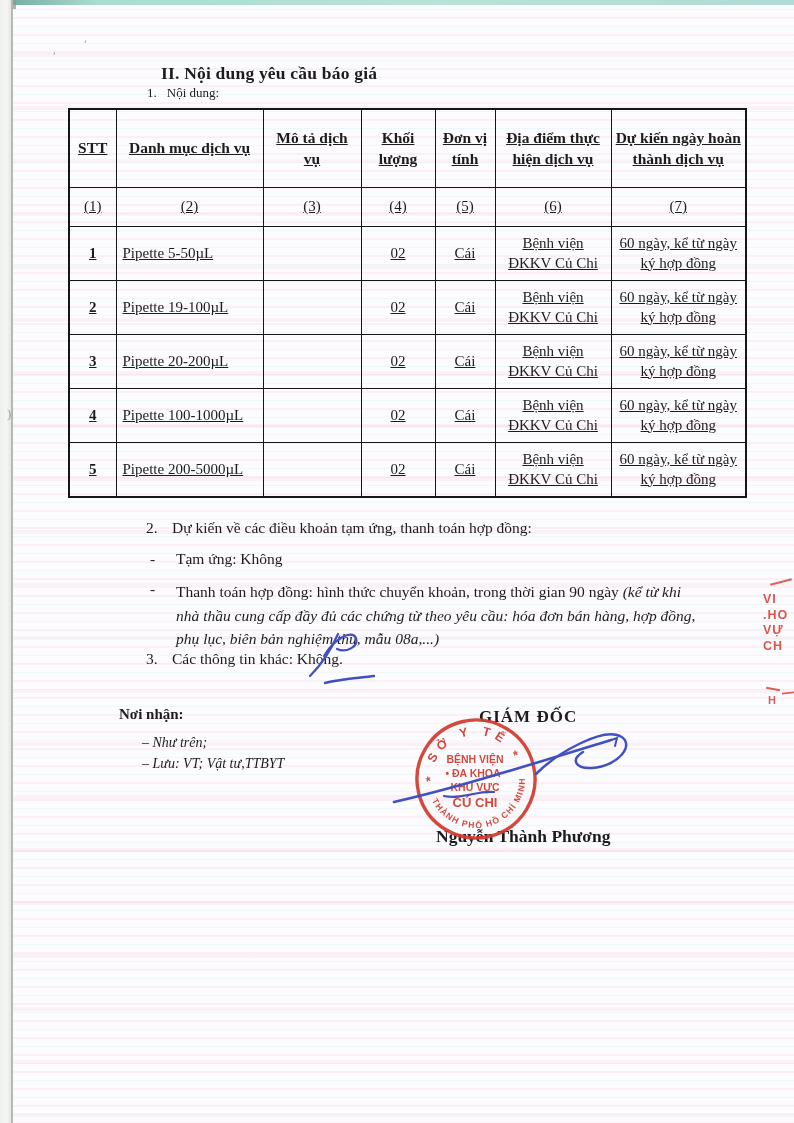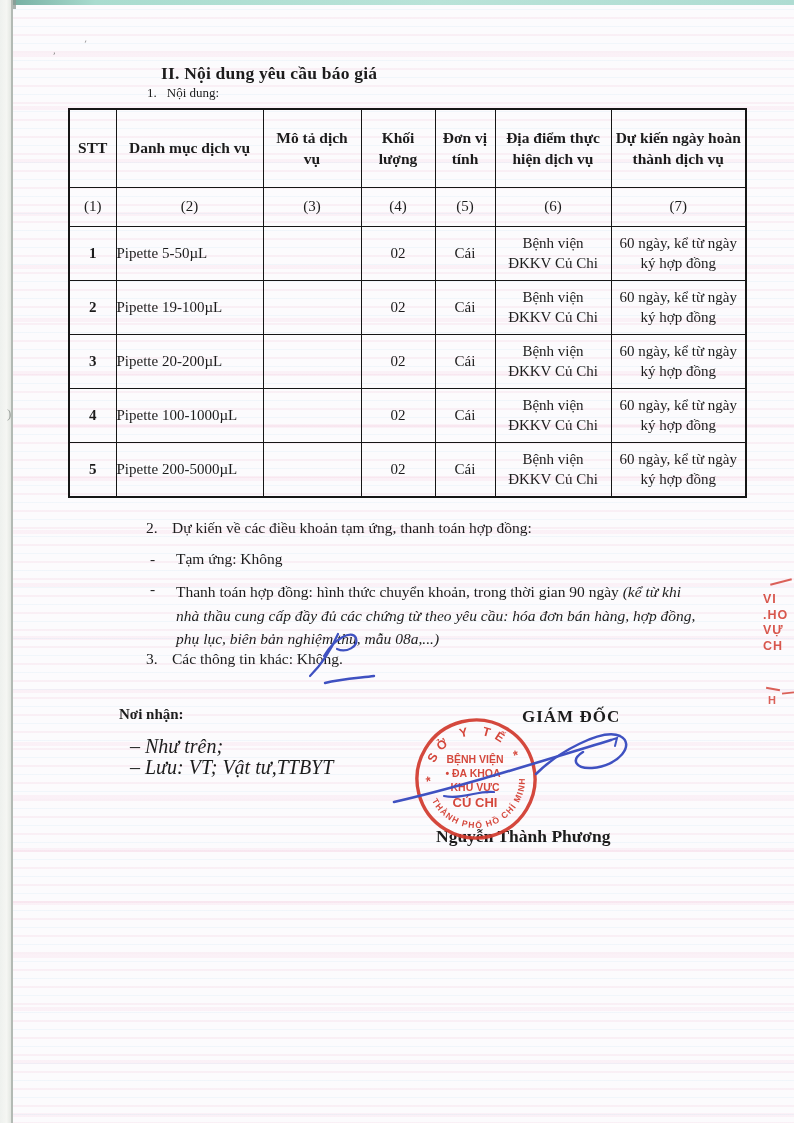--- a/index.html
+++ b/index.html
@@ -47,35 +47,35 @@
   table.svc{
     position:absolute;left:68px;top:108px;width:677px;
     border-collapse:collapse;table-layout:fixed;
     font-size:15px;
   }
   table.svc th,table.svc td{
     border:1px solid #161616;
     text-align:center;vertical-align:middle;
     padding:2px 4px;line-height:1.32;
   }
-  table.svc{border:2px solid #161616;}
+  table.svc{border:2px solid #161616;text-decoration:underline;}
   table.svc thead tr.hdr th{height:73px;font-size:15.5px;font-weight:bold;}
   table.svc thead tr.idx td{height:34px;}
   table.svc tbody td{height:49px;}
   table.svc tbody td.c-stt{font-weight:bold;}
-  table.svc tbody td.c-name{text-align:left;padding-left:0;}
+  table.svc tbody td.c-name{text-align:left;padding-left:6px;}
 
   .term-line{position:absolute;font-size:15.5px;display:flex;}
   .term-line .marker{width:26px;flex:0 0 26px;}
   .term-para{line-height:23.5px;width:532px;}
   .term-para i{font-family:"Liberation Serif","DejaVu Serif",serif;}
 
   .recipients-title{position:absolute;left:119px;top:706px;font-size:15px;font-weight:bold;}
-  .recipient-item{position:absolute;left:130px;font-size:20px;font-style:italic;text-align:center;}
-  .director-title{position:absolute;left:479px;top:707px;font-size:17px;font-weight:bold;letter-spacing:1px;z-index:2;margin-left:43px;}
+  .recipient-item{position:absolute;left:142px;font-size:14px;font-style:italic;text-align:center;}
+  .director-title{position:absolute;left:479px;top:707px;font-size:17px;font-weight:bold;letter-spacing:1px;z-index:2;}
   .director-name{position:absolute;left:436px;top:826px;font-size:17.5px;font-weight:bold;z-index:2;}
 
   .stamp-svg{position:absolute;left:411px;top:714px;z-index:3;opacity:.93;}
   .sig-big{position:absolute;left:386px;top:718px;z-index:4;}
   .sig-small{position:absolute;left:298px;top:626px;z-index:4;}
 
   .edge-frags{
     position:absolute;left:763px;top:592px;width:36px;z-index:2;
     font-family:"Liberation Sans","DejaVu Sans",sans-serif;
     font-weight:bold;color:#d23b2f;font-size:12.5px;line-height:15.5px;letter-spacing:1px;

